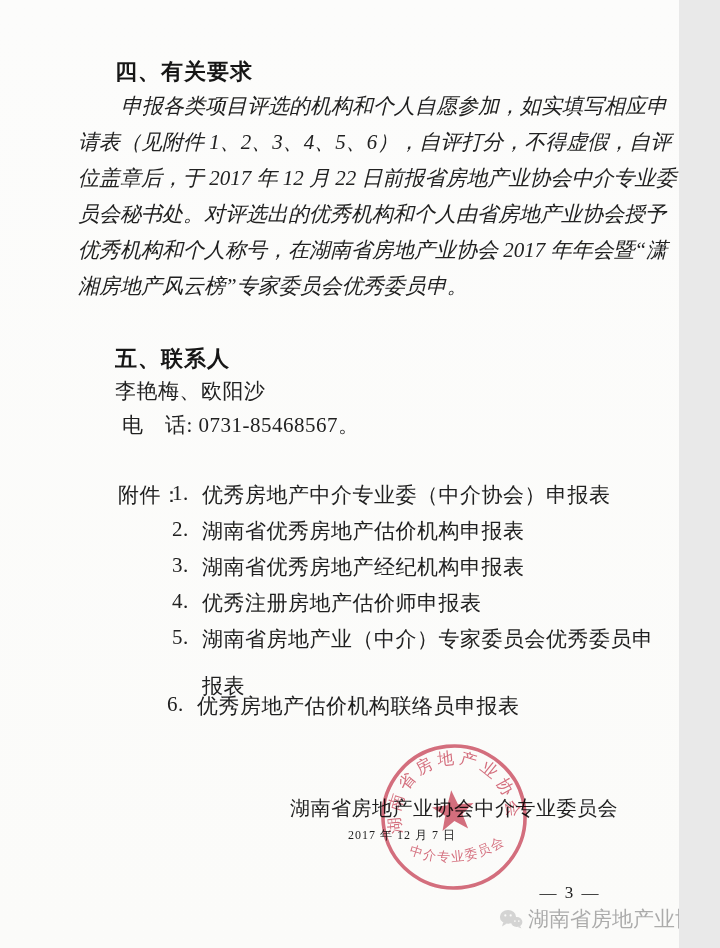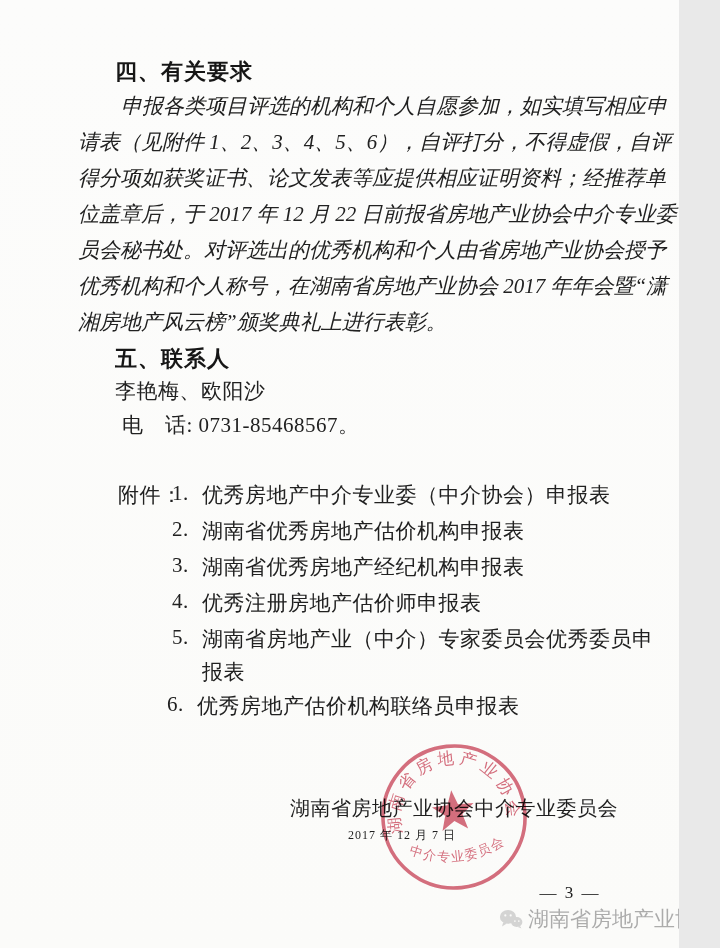--- a/index.html
+++ b/index.html
@@ -72,25 +72,24 @@
 </head>
 <body>
 
 <div class="page">
 
   <div class="abs heading" style="left:115px;top:57px;">四、有关要求</div>
 
   <div class="abs para">
     <div class="pline first">申报各类项目评选的机构和个人自愿参加，如实填写相应申</div>
     <div class="pline">请表（见附件 1、2、3、4、5、6），自评打分，不得虚假，自评</div>
-    <div class="pline">得分项如获奖证书、论文发表等应提供相应证明资料；经推荐单</div>
     <div class="pline">位盖章后，于 2017 年 12 月 22 日前报省房地产业协会中介专业委</div>
     <div class="pline">员会秘书处。对评选出的优秀机构和个人由省房地产业协会授予</div>
     <div class="pline">优秀机构和个人称号，在湖南省房地产业协会 2017 年年会暨“潇</div>
-    <div class="pline last">湘房地产风云榜”颁奖典礼上进行表彰。</div>
+    <div class="pline last">湘房地产风云榜”专家委员会优秀委员申。</div>
   </div>
 
   <div class="abs heading" style="left:115px;top:344px;">五、联系人</div>
 
   <div class="abs bodytext" style="left:115px;top:377px;">李艳梅、欧阳沙</div>
   <div class="abs bodytext" style="left:122px;top:411px;">电　话: 0731-85468567。</div>
 
   <div class="abs bodytext" style="left:118px;top:481px;">附件：</div>
 
   <div class="abs bodytext attach-row" style="left:172px;top:481px;">
@@ -106,21 +105,21 @@
     <span>湖南省优秀房地产经纪机构申报表</span>
   </div>
   <div class="abs bodytext attach-row" style="left:172px;top:589px;">
     <span class="attach-num">4.</span>
     <span>优秀注册房地产估价师申报表</span>
   </div>
   <div class="abs bodytext attach-row" style="left:172px;top:625px;">
     <span class="attach-num">5.</span>
     <span>湖南省房地产业（中介）专家委员会优秀委员申</span>
   </div>
-  <div class="abs bodytext" style="left:202px;top:658px;">报表</div>
+  <div class="abs bodytext" style="left:202px;top:672px;">报表</div>
   <div class="abs bodytext attach-row" style="left:167px;top:692px;">
     <span class="attach-num">6.</span>
     <span>优秀房地产估价机构联络员申报表</span>
   </div>
 
   <div class="abs sig" style="left:290px;top:795px;width:346px;font-size:20px;letter-spacing:0.5px;">湖南省房地产业协会中介专业委员会</div>
   <div class="abs sig" style="left:348px;top:827px;width:220px;font-size:12px;letter-spacing:1px;">2017 年 12 月 7 日</div>
 
   <div class="abs stamp-wrap">
     <svg width="156" height="158" viewBox="0 0 156 158">

